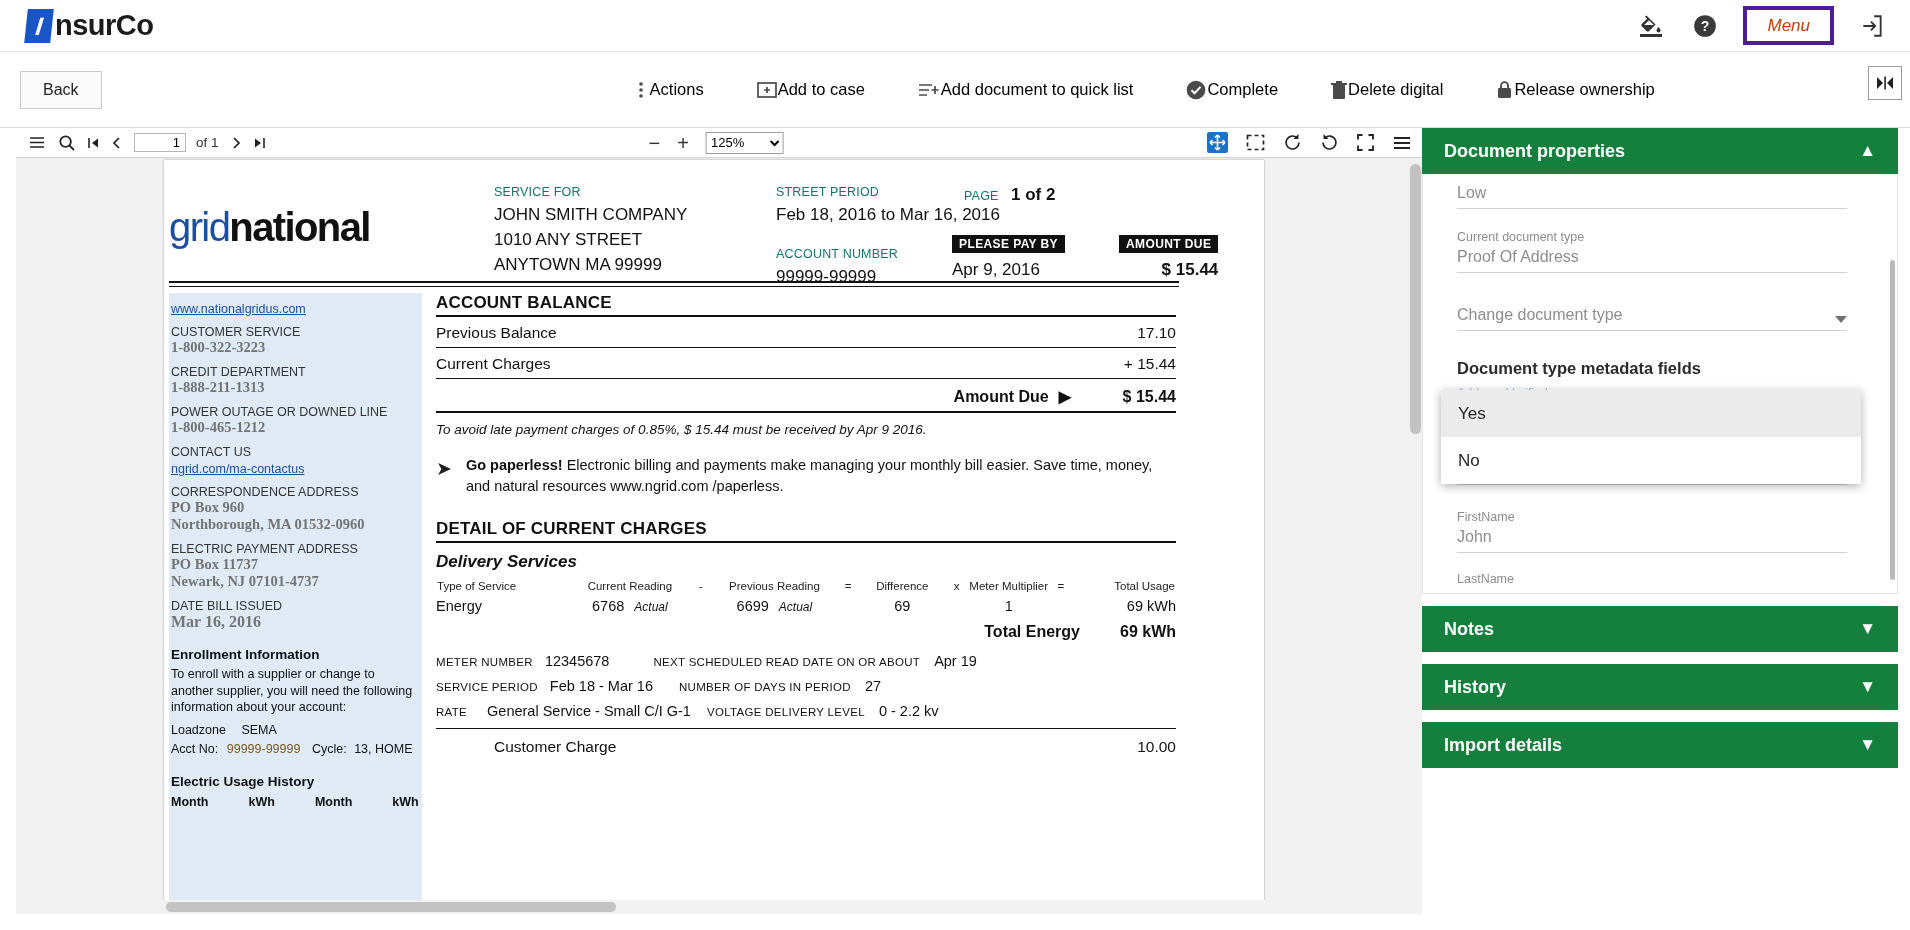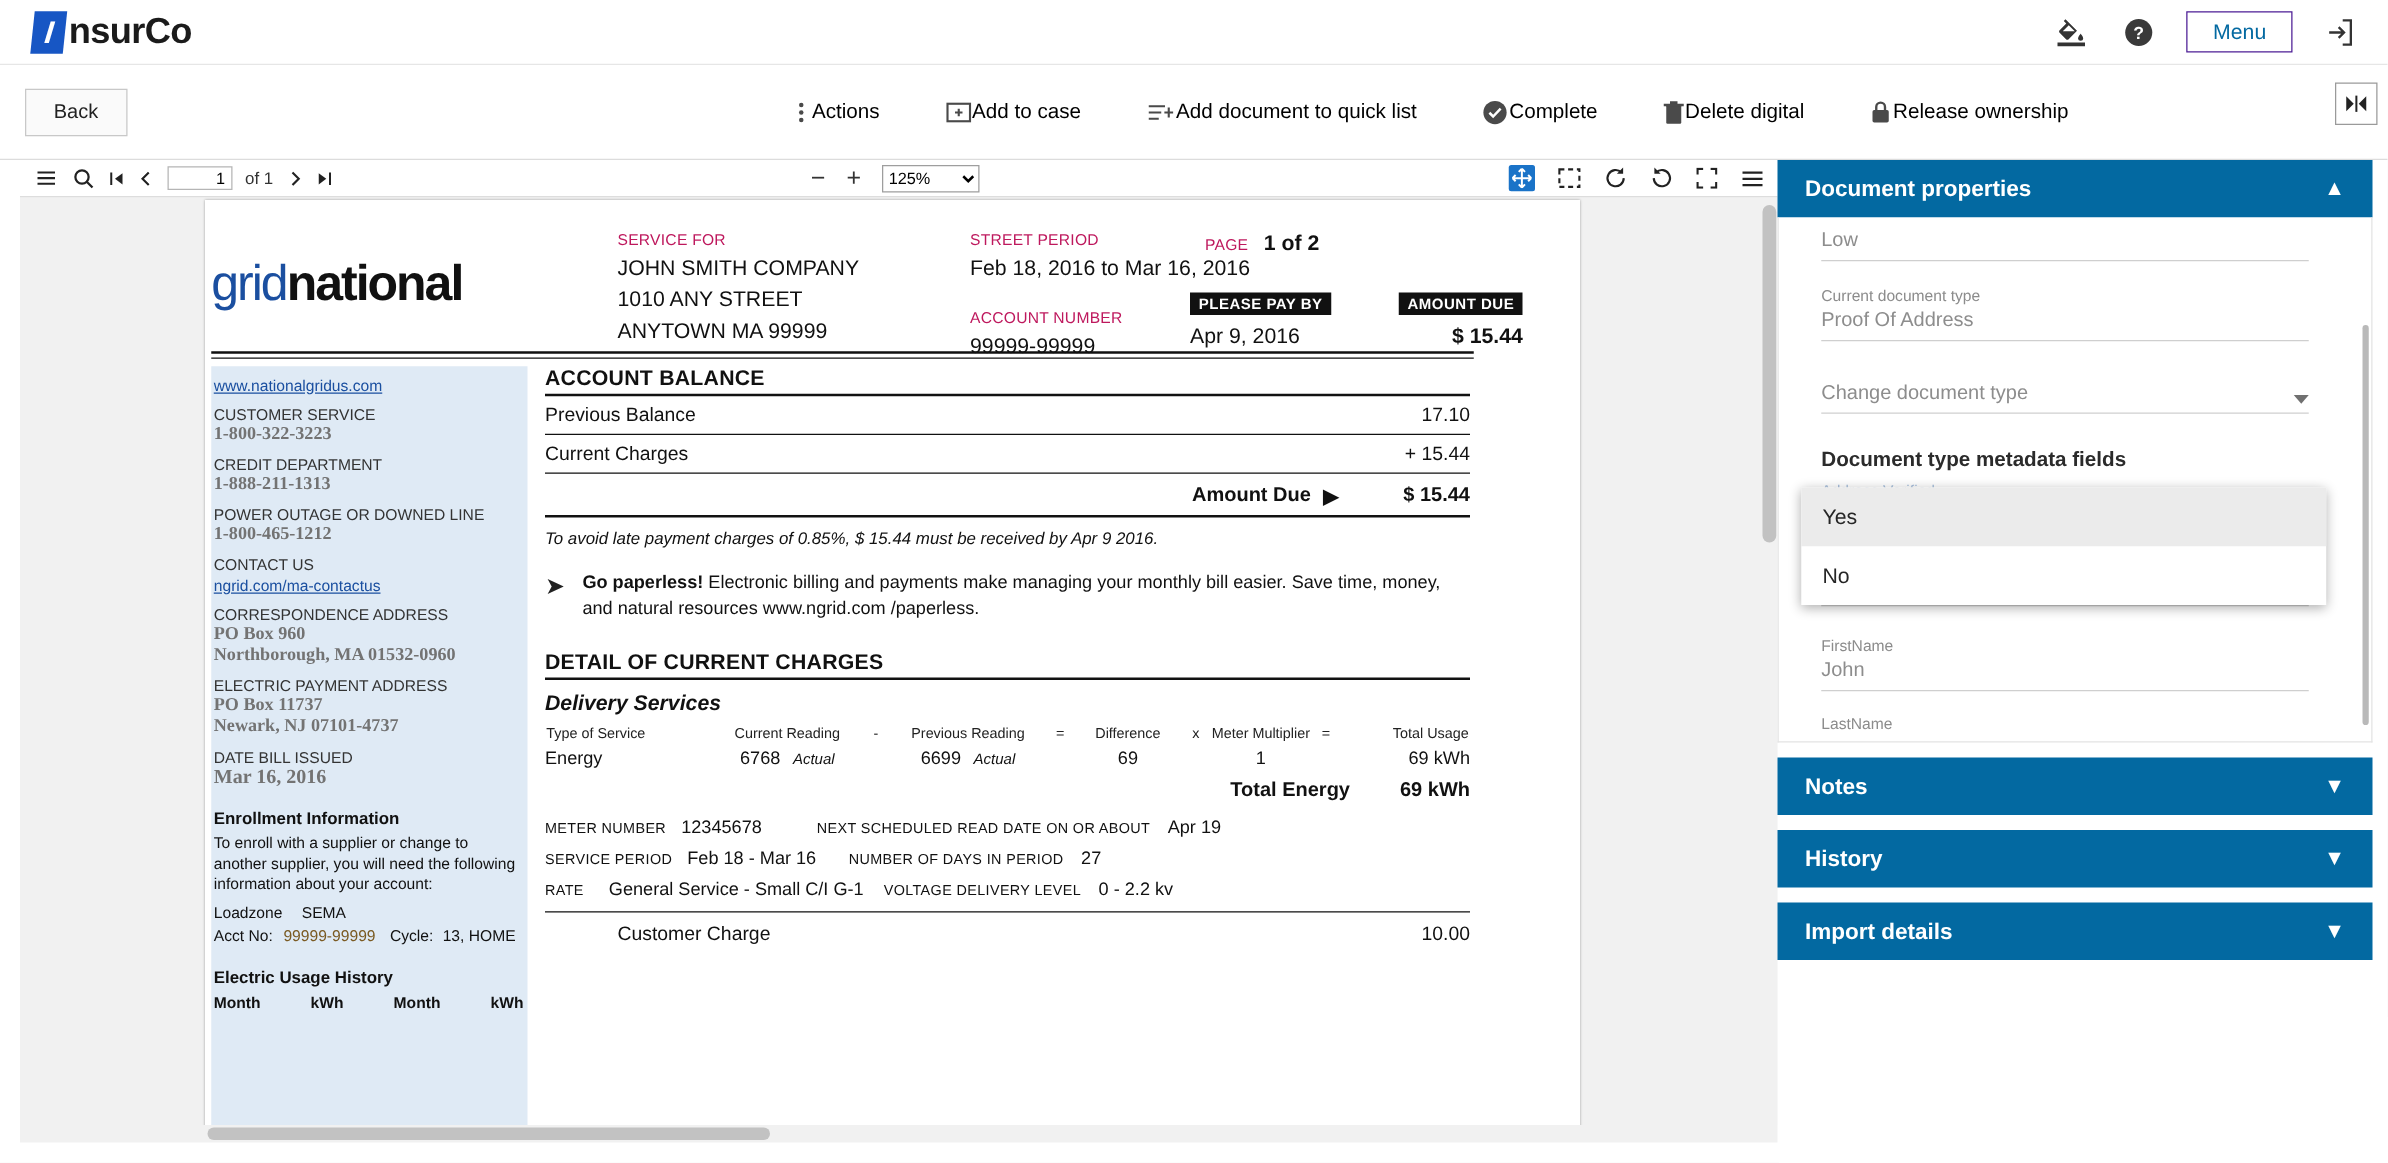--- a/index.html
+++ b/index.html
@@ -36,25 +36,26 @@
   .appbar-right {
     margin-left: auto; margin-right: 22px;
     display: flex; align-items: center; gap: 22px;
   }
   .icon-btn {
     width: 32px; height: 32px;
     display: inline-flex; align-items: center; justify-content: center;
     color: #3a3a3a; cursor: pointer;
   }
   .menu-btn {
-    border: 1px solid #4c1d95;
+    border: 4px solid #4c1d95;
     padding: 7px 20px;
-    font-size: 17px; color: #0369a1;
+    font-size: 17px; color: #c2410c;
     background: #ffffff; cursor: pointer;
     line-height: 1;
+    font-style: italic;
   }
 
   
   .actionbar {
     position: absolute; top: 52px; left: 0; width: 1910px; height: 76px;
     background: #ffffff;
     border-bottom: 1px solid #dcdcdc;
     display: flex; align-items: center;
   }
   .back-btn {
@@ -152,21 +153,21 @@
   }
 
   
   .bill-head { position: absolute; left: 0; top: 0; width: 1100px; height: 130px; }
   .ng-logo {
     position: absolute; left: 5px; top: 45px;
     font-size: 40px; letter-spacing: -1.6px;
   }
   .ng-logo .b { font-weight: bold; color: #111; }
   .ng-logo .t { font-weight: normal; color: #1b4fa0; }
-  .hl { font-size: 12.5px; color: #be185d; letter-spacing: .2px; }
+  .hl { font-size: 12.5px; color: #0f766e; letter-spacing: .2px; }
   .hv { font-size: 17px; color: #111; }
   .hb { font-size: 17px; font-weight: bold; color: #111; }
   .blk-lbl {
     background: #111; color: #fff; font-size: 12px; font-weight: bold;
     padding: 2px 7px; display: inline-block; letter-spacing: .4px;
   }
   .rule-dbl { position: absolute; left: 5px; width: 1010px; border-top: 2px solid #111; }
 
   .left-col {
     position: absolute; left: 5px; top: 133px; width: 253px; height: 610px;
@@ -199,21 +200,21 @@
   .tbl th { font-weight: normal; font-size: 11.5px; color: #222; text-align: center; padding-bottom: 3px; }
   .tbl td { font-size: 14.5px; padding: 3px 0; }
   .small-cap { font-size: 11.5px; letter-spacing: .3px; }
 
   
   .rpanel {
     position: absolute; top: 128px; right: 12px;
     width: 476px; height: 702px;
   }
   .pbar {
-    height: 46px; background: #0369a1; color: #ffffff;
+    height: 46px; background: #15803d; color: #ffffff;
     display: flex; align-items: center; padding: 0 22px;
     font-size: 18px; font-weight: bold;
     cursor: pointer;
   }
   .pbar .chev { margin-left: auto; font-size: 17px; }
   .pbody {
     height: 420px; background: #ffffff; border: 1px solid #e3e3e3; border-top: none;
     position: relative; overflow: hidden;
   }
   .field { position: absolute; left: 34px; width: 390px; }

